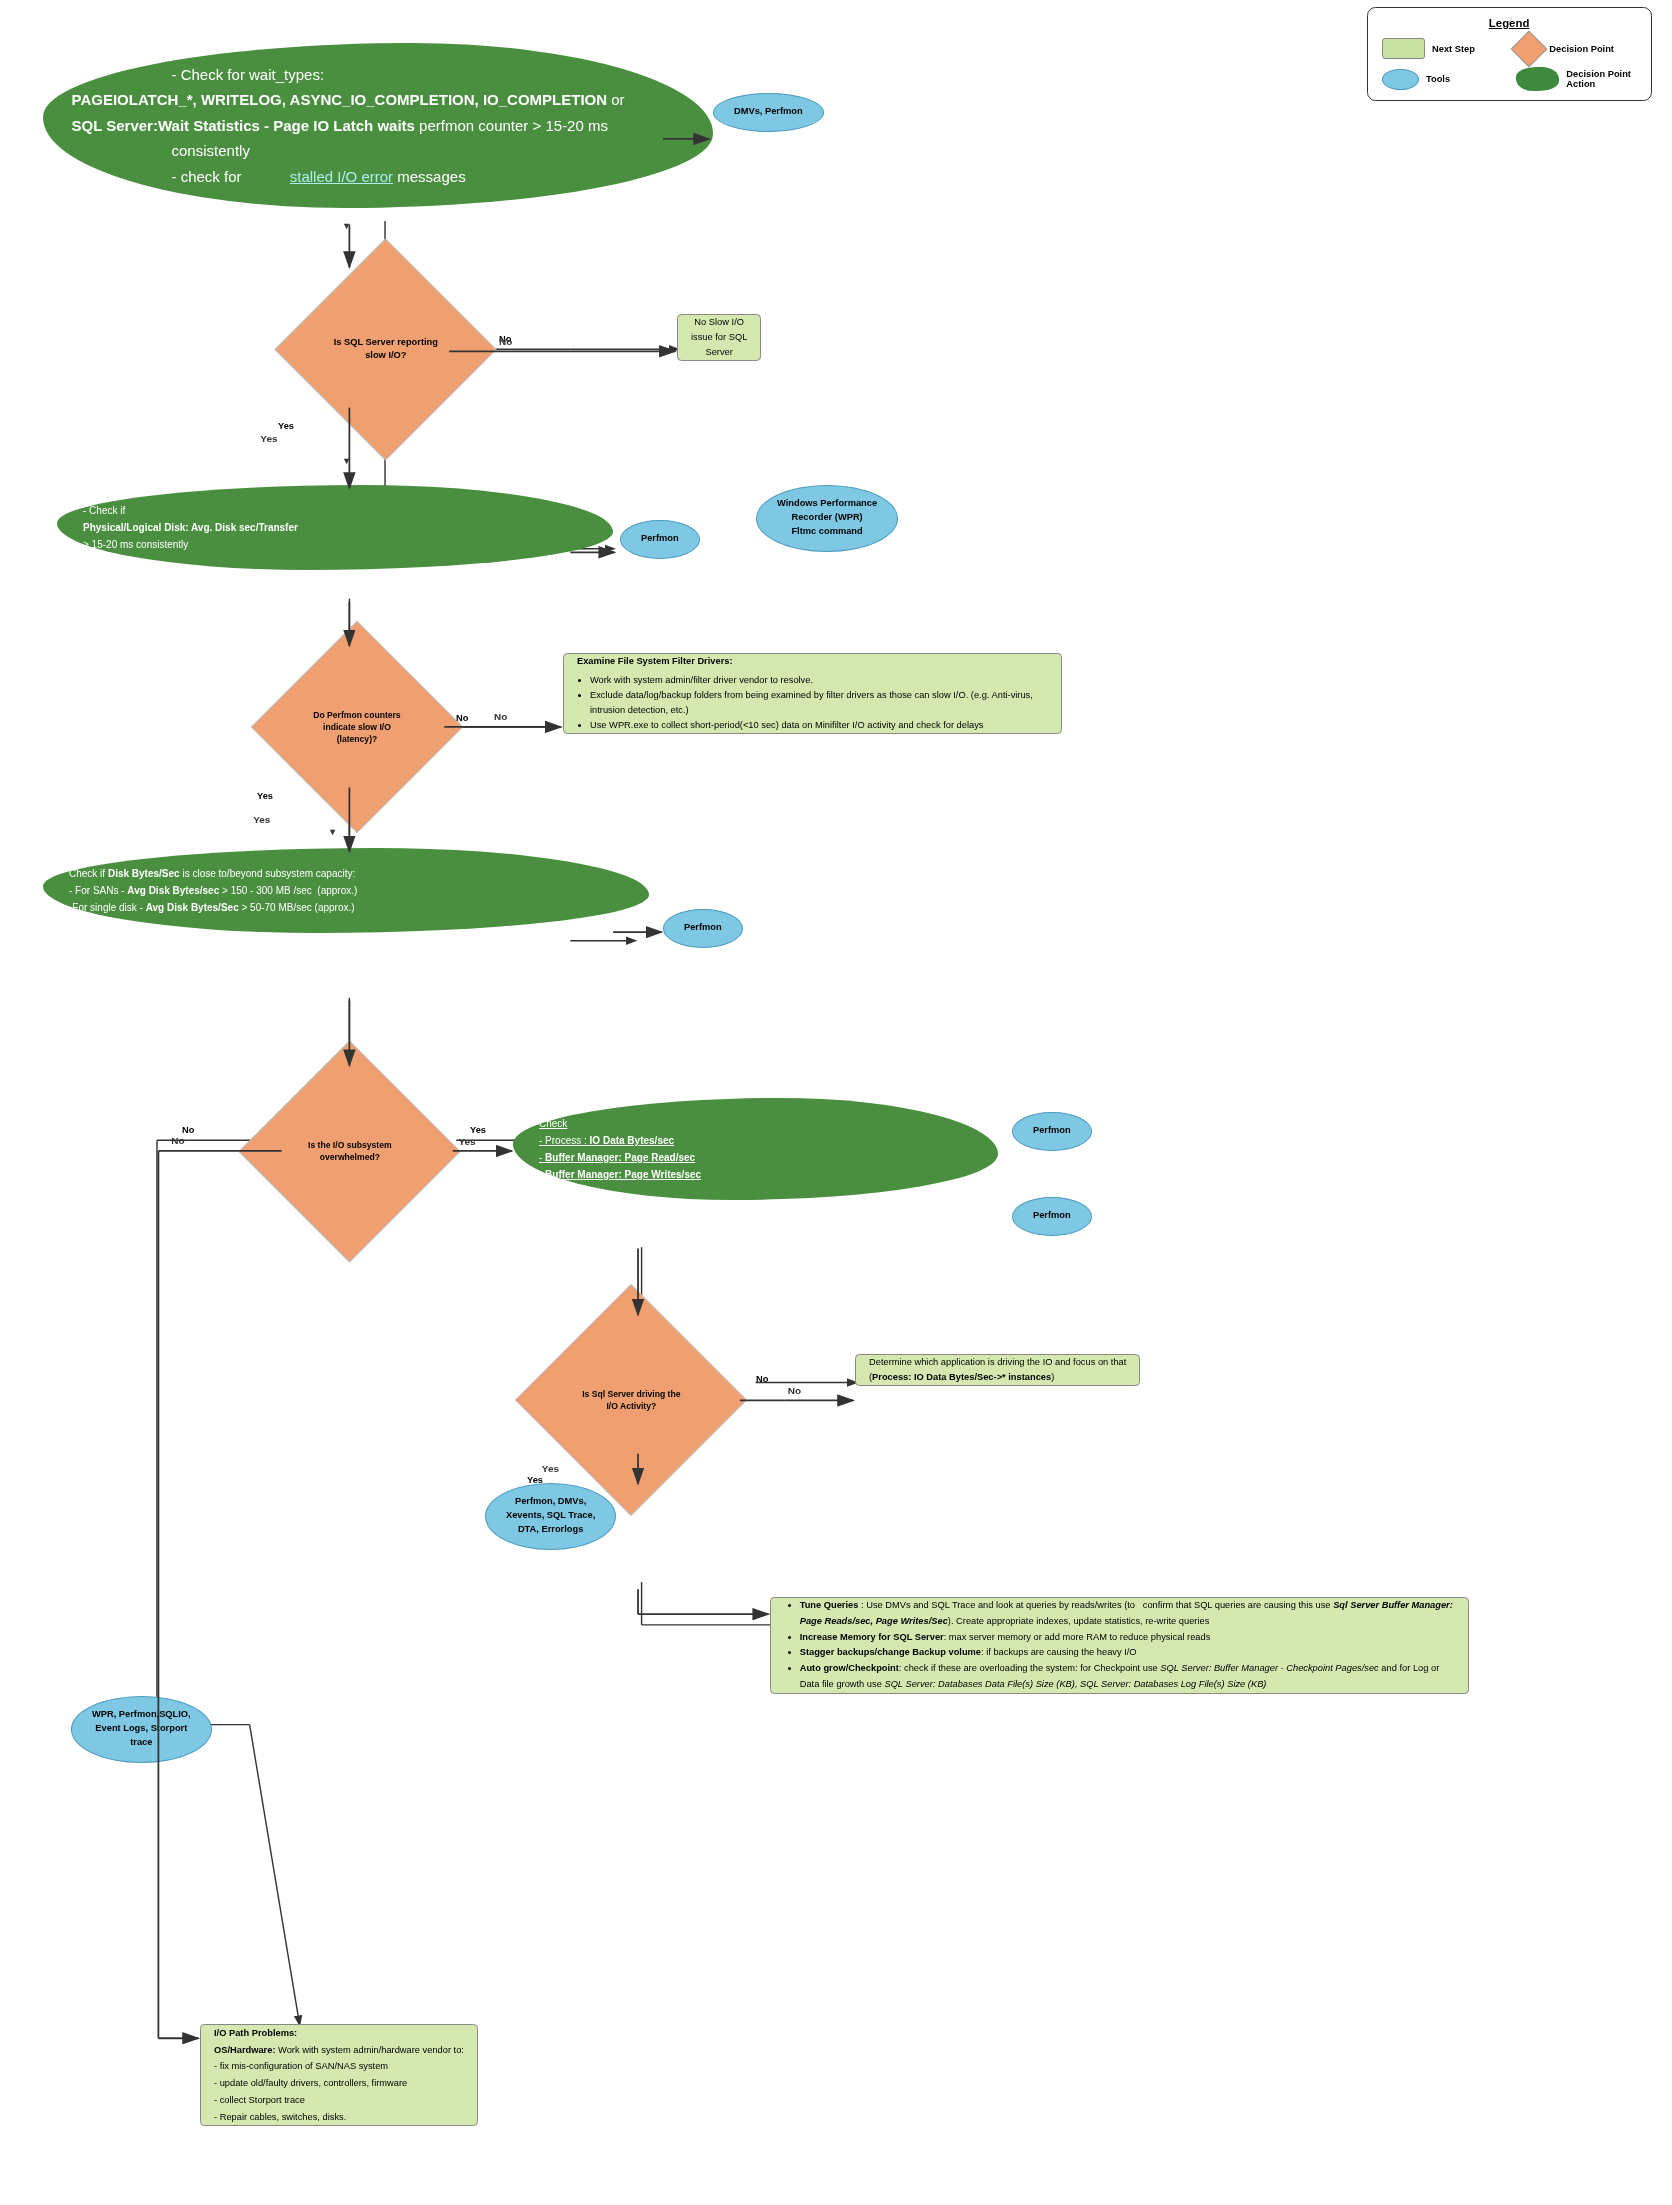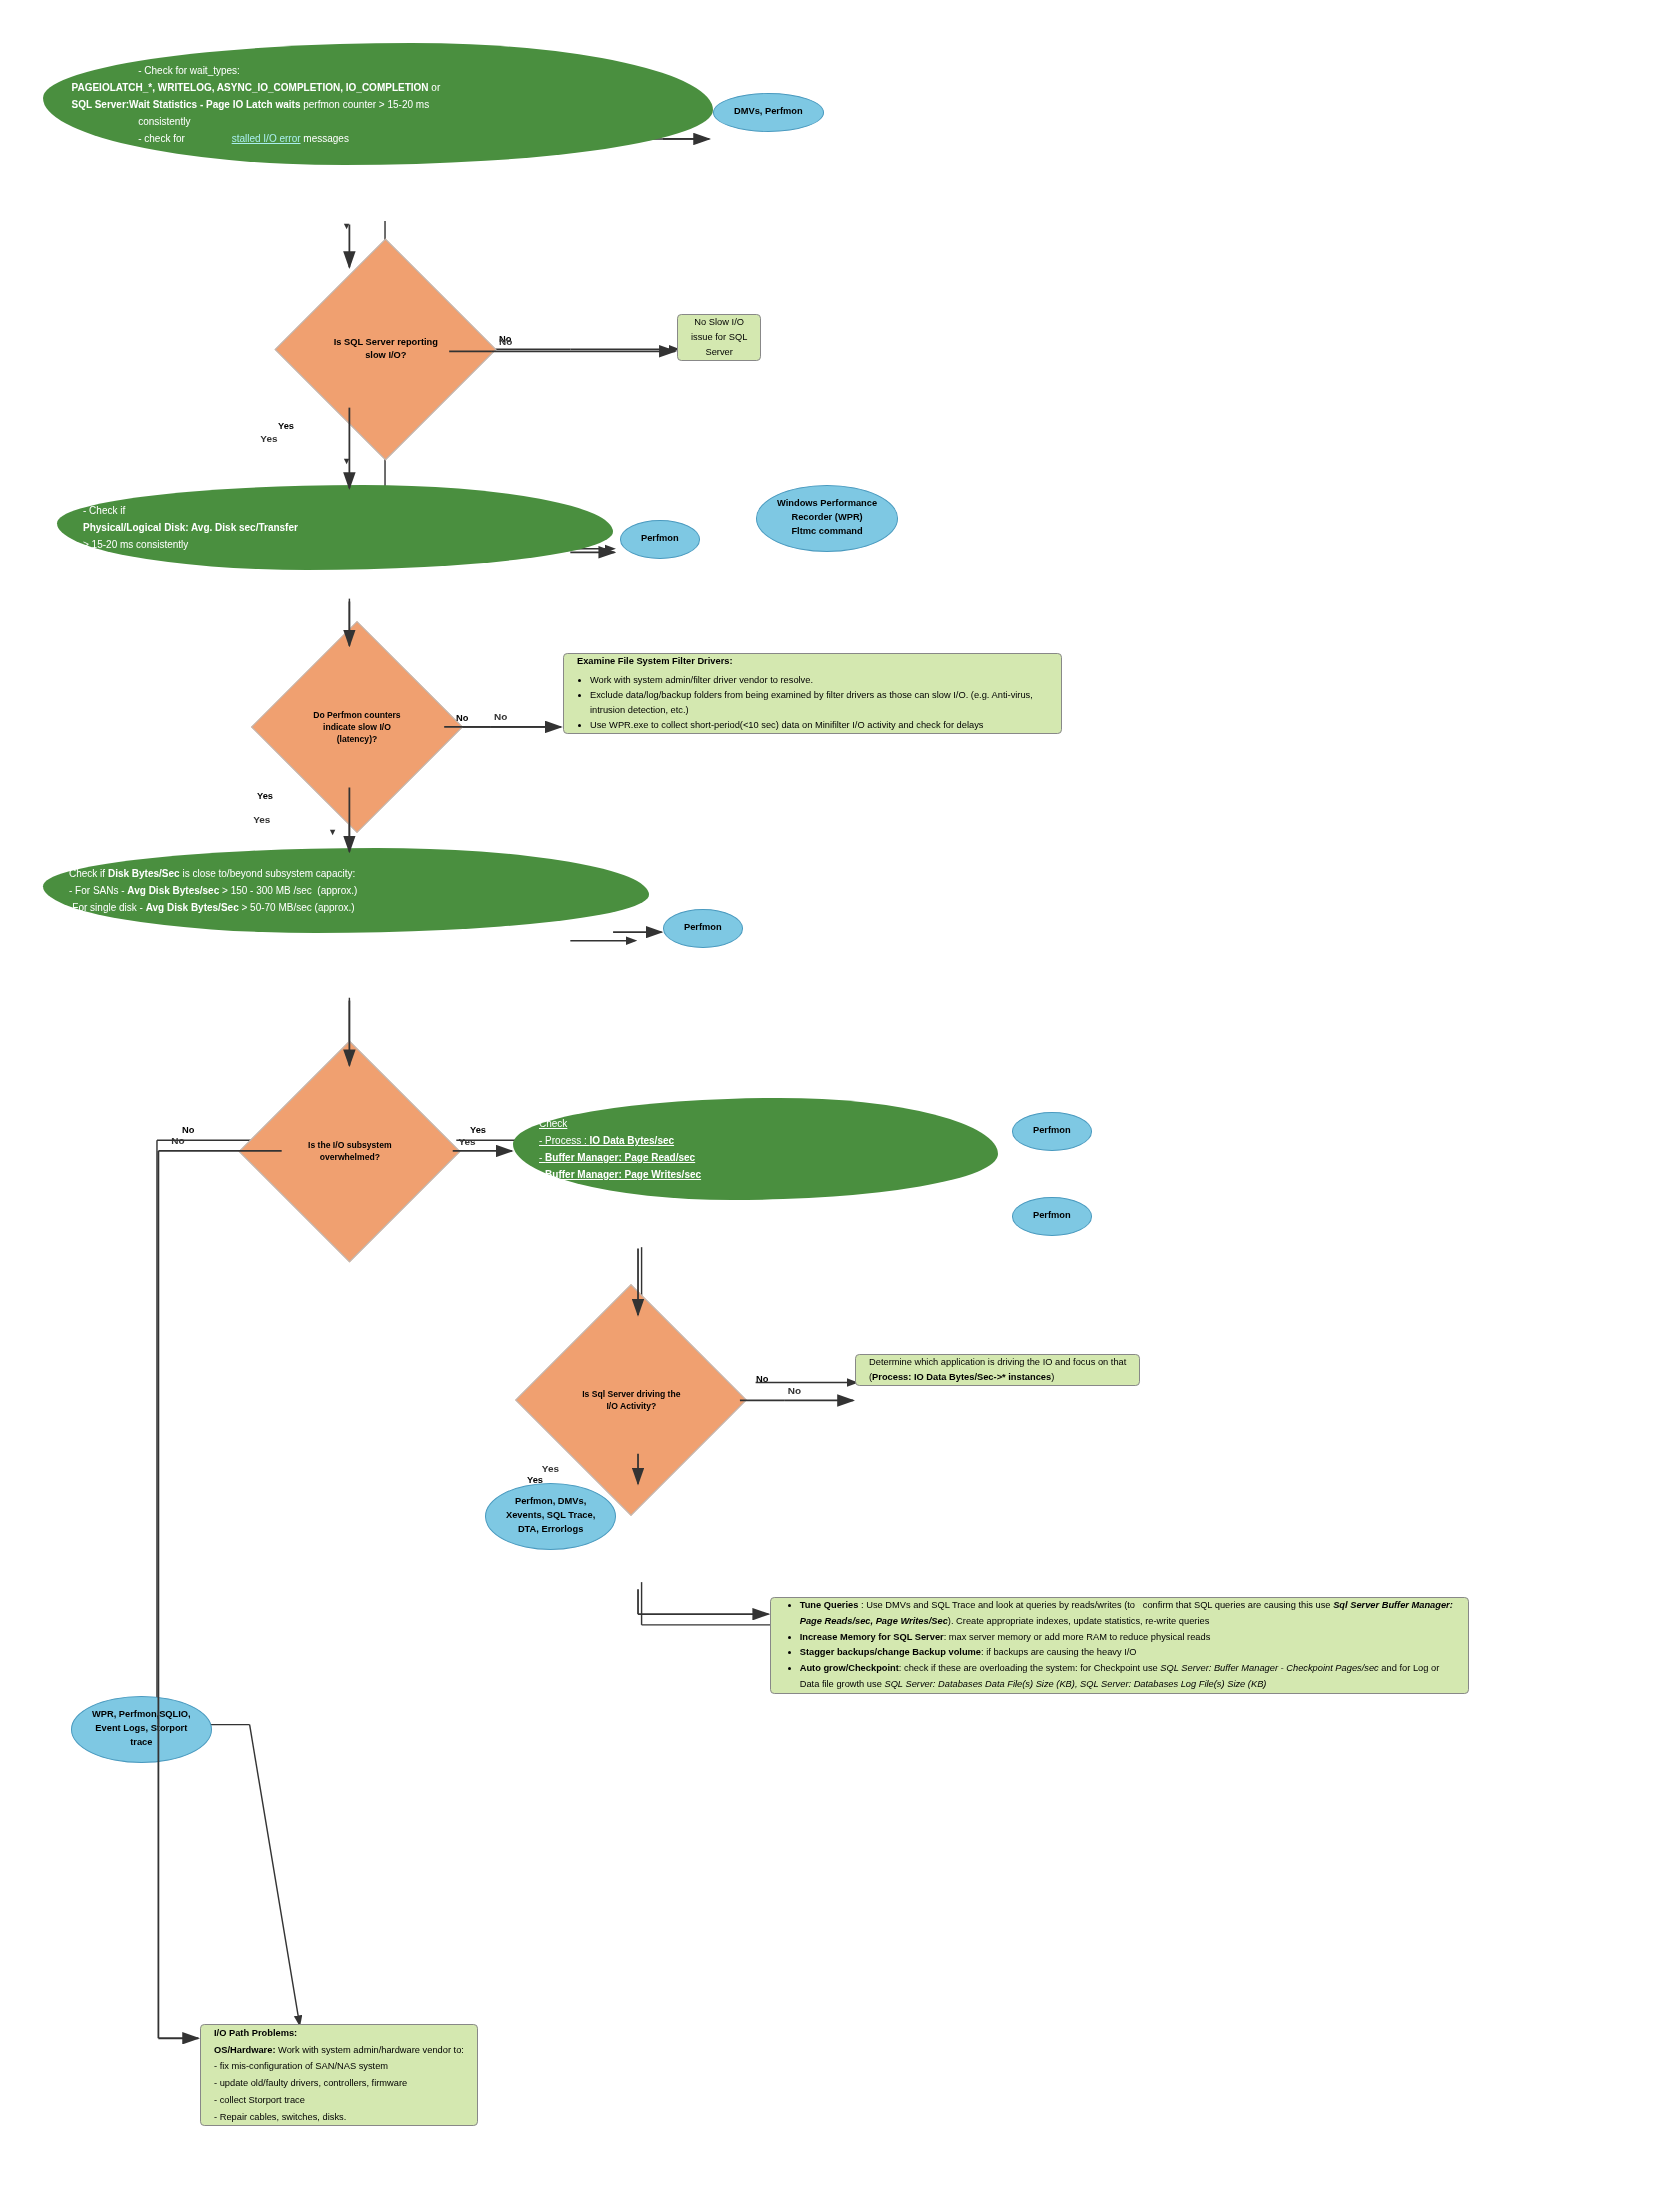--- a/index.html
+++ b/index.html
@@ -89,20 +89,41 @@
 
     a { color: #2a7ab5; text-decoration: underline; margin-left: 44px; }
 
     .bold-italic { font-weight: bold; font-style: italic; }
   </style>
 </head>
 <body>
 
 <div class="page">
 
+  <div class="legend-box" style="top:7.1px; right:21.4px; position:absolute; z-index:10;">
+    <div class="legend-title">Legend</div>
+    <div class="legend-grid">
+      <div class="legend-item">
+        <div class="legend-next-step"></div>
+        <span>Next Step</span>
+      </div>
+      <div class="legend-item">
+        <div style="width:26px;height:26px;background:#f0a070;border:0.7px solid #999;transform:rotate(45deg);flex-shrink:0;"></div>
+        <span>Decision Point</span>
+      </div>
+      <div class="legend-item">
+        <div style="width:37px;height:21.4px;background:#7ec8e3;border:0.7px solid #4a9abf;border-radius:50%;flex-shrink:0;"></div>
+        <span>Tools</span>
+      </div>
+      <div class="legend-item">
+        <div style="width:43px;height:24px;background:#3d8a3d;border-radius:50% 40% 50% 40% / 40% 50% 40% 50%;flex-shrink:0;"></div>
+        <span>Decision Point Action</span>
+      </div>
+    </div>
+  </div>
 
   <svg style="position:absolute;top:0;left:0;width:1673px;height:2205px;pointer-events:none;" viewBox="0 0 2347 3094" width="1673" height="2205">
 
     <line x1="540" y1="310" x2="540" y2="410" stroke="#333" stroke-width="2" marker-end="url(#arr)"></line>
 
     <line x1="900" y1="195" x2="990" y2="195" stroke="#333" stroke-width="2" marker-end="url(#arr)"></line>
 
     <line x1="680" y1="490" x2="800" y2="490" stroke="#333" stroke-width="2"></line>
     <line x1="800" y1="490" x2="950" y2="490" stroke="#333" stroke-width="2" marker-end="url(#arr)"></line>
 
@@ -138,21 +159,21 @@
     <line x1="350" y1="2420" x2="420" y2="2840" stroke="#333" stroke-width="2" marker-end="url(#arr)"></line>
 
     <defs>
       <marker id="arr" markerWidth="8" markerHeight="8" refX="6" refY="3" orient="auto">
         <path d="M0,0 L0,6 L8,3 z" fill="#333"></path>
       </marker>
     </defs>
   </svg>
 
   <div style="position:absolute; top:43px; left:43px; width:670px;">
-    <div style="background:#4a8f3f; color:#fff; border-radius:55% 45% 55% 45% / 45% 55% 45% 55%; padding:18.5px 28.5px; font-size:10px; line-height:1.7; position:relative;">
+    <div style="background:#4a8f3f; color:#fff; border-radius:55% 45% 55% 45% / 45% 55% 45% 55%; padding:18.5px 28.5px; font-size:15px; line-height:1.7; position:relative;">
       <div>
         &nbsp;&nbsp;&nbsp;&nbsp;&nbsp;&nbsp;&nbsp;&nbsp;&nbsp;&nbsp;&nbsp;&nbsp;&nbsp;&nbsp;&nbsp;&nbsp;&nbsp;&nbsp;&nbsp;&nbsp;&nbsp;&nbsp;&nbsp;&nbsp;- Check for wait_types:<br>
         <b>PAGEIOLATCH_*,  WRITELOG, ASYNC_IO_COMPLETION, IO_COMPLETION</b> or<br>
         <b>SQL Server:Wait Statistics - Page IO Latch waits</b> perfmon counter &gt; 15-20 ms<br>
         &nbsp;&nbsp;&nbsp;&nbsp;&nbsp;&nbsp;&nbsp;&nbsp;&nbsp;&nbsp;&nbsp;&nbsp;&nbsp;&nbsp;&nbsp;&nbsp;&nbsp;&nbsp;&nbsp;&nbsp;&nbsp;&nbsp;&nbsp;&nbsp;consistently<br>
         &nbsp;&nbsp;&nbsp;&nbsp;&nbsp;&nbsp;&nbsp;&nbsp;&nbsp;&nbsp;&nbsp;&nbsp;&nbsp;&nbsp;&nbsp;&nbsp;&nbsp;&nbsp;&nbsp;&nbsp;&nbsp;&nbsp;&nbsp;&nbsp;- check for <a href="#" style="color:#aee;text-decoration:underline;">stalled I/O error</a> messages
       </div>
     </div>
   </div>
 

